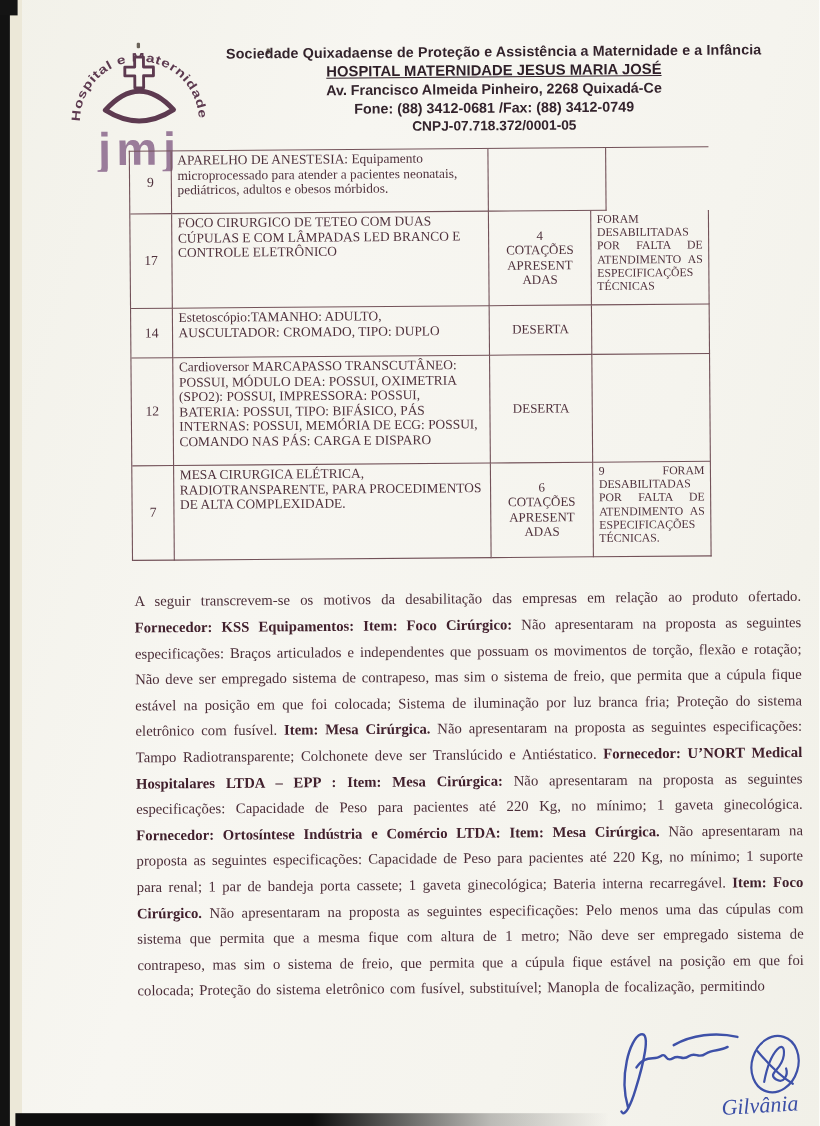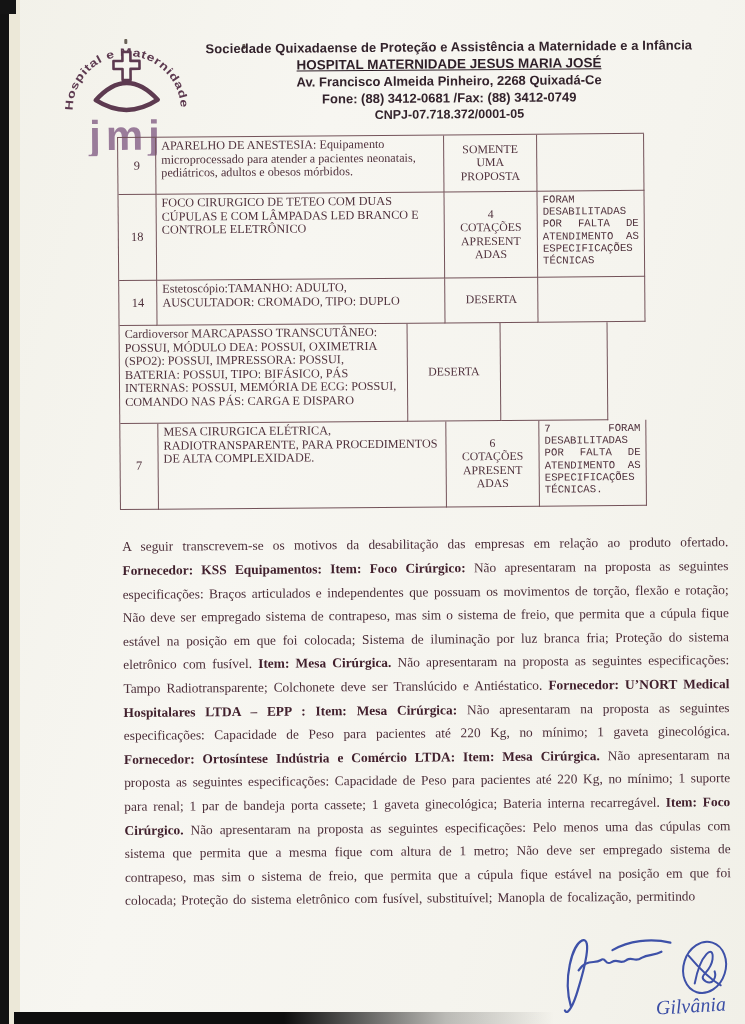--- a/index.html
+++ b/index.html
@@ -37,21 +37,21 @@
   .trow:nth-child(2){height:86px;}
   .trow:nth-child(3){height:45px;}
   .trow:nth-child(4){height:98px;}
   .trow:nth-child(5){height:86px;}
   .tcell{border-right:1.6px solid #735259;border-bottom:1.6px solid #735259;
     box-sizing:border-box;overflow:hidden;}
   .tnum{width:38px;display:flex;align-items:center;justify-content:center;font-size:12.5px;}
   .tdesc{width:288px;padding:2px 6px 2px 5px;font-size:12.2px;line-height:13.6px;}
   .tstatus{width:93px;display:flex;flex-direction:column;align-items:center;justify-content:center;
     font-size:11.8px;line-height:13.4px;text-align:center;}
-  .tnote{width:107px;padding:2px 5px;font-size:10.7px;line-height:12.2px;text-align:justify;font-family:Liberation Mono, monospace;}
+  .tnote{width:107px;padding:2px 5px;font-size:10.7px;line-height:12.2px;text-align:justify;}
 
   
   .body-text{position:absolute;left:122px;top:520px;width:606px;text-align:justify;
     font-size:13.4px;line-height:23.6px;color:#4b2d38;word-spacing:1.5px;}
   .body-text b{color:#41202d;}
 
   
   .sig-box{position:absolute;left:515px;top:920px;width:230px;height:104px;}
   .hand-name{position:absolute;left:652px;top:997px;font-size:20px;font-style:italic;
     color:#3c4fa6;transform:rotate(-3deg);font-family:"Liberation Serif",serif;white-space:nowrap;}
@@ -86,63 +86,59 @@
       <div class="hname">HOSPITAL MATERNIDADE JESUS MARIA JOSÉ</div>
       <div class="addr">Av. Francisco Almeida Pinheiro, 2268  Quixadá-Ce</div>
       <div class="fone">Fone: (88) 3412-0681 /Fax: (88) 3412-0749</div>
       <div class="cnpj">CNPJ-07.718.372/0001-05</div>
     </div>
 
     <div class="doc-table">
         <div class="trow">
           <div class="tcell tnum">9</div>
           <div class="tcell tdesc">APARELHO DE ANESTESIA: Equipamento microprocessado para atender a pacientes neonatais, pediátricos, adultos e obesos mórbidos.</div>
-          <div class="tcell tstatus">
-            <div>SOMENTE</div>
-            <div>UMA</div>
-            <div>PROPOSTA</div>
-          </div>
           <div class="tcell tnote"></div>
         </div>
         <div class="trow">
-          <div class="tcell tnum">18</div>
+          <div class="tcell tnum">17</div>
           <div class="tcell tdesc">FOCO CIRURGICO DE TETEO COM DUAS CÚPULAS E COM LÂMPADAS LED BRANCO E CONTROLE ELETRÔNICO</div>
           <div class="tcell tstatus">
             <div>4</div>
             <div>COTAÇÕES</div>
             <div>APRESENT</div>
             <div>ADAS</div>
           </div>
           <div class="tcell tnote">FORAM DESABILITADAS POR FALTA DE ATENDIMENTO AS ESPECIFICAÇÕES TÉCNICAS</div>
         </div>
         <div class="trow">
           <div class="tcell tnum">14</div>
           <div class="tcell tdesc">Estetoscópio:TAMANHO: ADULTO, AUSCULTADOR: CROMADO, TIPO: DUPLO</div>
           <div class="tcell tstatus">
             <div>DESERTA</div>
           </div>
           <div class="tcell tnote"></div>
         </div>
         <div class="trow">
+          <div class="tcell tnum">12</div>
           <div class="tcell tdesc">Cardioversor MARCAPASSO TRANSCUTÂNEO: POSSUI, MÓDULO DEA: POSSUI, OXIMETRIA (SPO2): POSSUI, IMPRESSORA: POSSUI, BATERIA: POSSUI, TIPO: BIFÁSICO, PÁS INTERNAS: POSSUI, MEMÓRIA DE ECG: POSSUI, COMANDO NAS PÁS: CARGA E DISPARO</div>
           <div class="tcell tstatus">
             <div>DESERTA</div>
           </div>
           <div class="tcell tnote"></div>
         </div>
         <div class="trow">
           <div class="tcell tnum">7</div>
           <div class="tcell tdesc">MESA CIRURGICA ELÉTRICA, RADIOTRANSPARENTE, PARA PROCEDIMENTOS DE ALTA COMPLEXIDADE.</div>
           <div class="tcell tstatus">
             <div>6</div>
             <div>COTAÇÕES</div>
             <div>APRESENT</div>
             <div>ADAS</div>
           </div>
-          <div class="tcell tnote">7 FORAM DESABILITADAS POR FALTA DE ATENDIMENTO AS ESPECIFICAÇÕES TÉCNICAS.</div>
+          <div class="tcell tnote">9 FORAM DESABILITADAS POR FALTA DE ATENDIMENTO AS ESPECIFICAÇÕES TÉCNICAS.</div>
         </div>
       </div>
 
     <p class="body-text"><span>A seguir transcrevem-se os motivos da desabilitação das empresas em relação ao produto ofertado. </span><b>Fornecedor: KSS Equipamentos: Item: Foco Cirúrgico: </b><span>Não apresentaram na proposta as seguintes especificações: Braços articulados e independentes que possuam os movimentos de torção, flexão e rotação; Não deve ser empregado sistema de contrapeso, mas sim o sistema de freio, que permita que a cúpula fique estável na posição em que foi colocada; Sistema de iluminação por luz branca fria; Proteção do sistema eletrônico com fusível. </span><b>Item: Mesa Cirúrgica. </b><span>Não apresentaram na proposta as seguintes especificações: Tampo Radiotransparente; Colchonete deve ser Translúcido e Antiéstatico. </span><b>Fornecedor: U’NORT Medical Hospitalares LTDA – EPP : Item: Mesa Cirúrgica: </b><span>Não apresentaram na proposta as seguintes especificações: Capacidade de Peso para pacientes até 220 Kg, no mínimo; 1 gaveta ginecológica. </span><b>Fornecedor: Ortosíntese Indústria e Comércio LTDA: Item: Mesa Cirúrgica. </b><span>Não apresentaram na proposta as seguintes especificações: Capacidade de Peso para pacientes até 220 Kg, no mínimo; 1 suporte para renal; 1 par de bandeja porta cassete; 1 gaveta ginecológica; Bateria interna recarregável. </span><b>Item: Foco Cirúrgico. </b><span>Não apresentaram na proposta as seguintes especificações: Pelo menos uma das cúpulas com sistema que permita que a mesma fique com altura de 1 metro; Não deve ser empregado sistema de contrapeso, mas sim o sistema de freio, que permita que a cúpula fique estável na posição em que foi colocada; Proteção do sistema eletrônico com fusível, substituível; Manopla de focalização, permitindo</span></p>
 
     <div class="sig-box">
       <svg width="230" height="104" viewBox="0 0 230 104">
         <g fill="none" stroke="#3e51a8" stroke-width="2.2" stroke-linecap="round">
           <path d="M 52,88 C 44,60 54,26 64,22 C 74,19 66,50 59,72 C 55,85 49,98 46,92"></path>
           <path d="M 60,52 C 68,40 76,46 82,42 C 88,38 86,48 93,44 C 100,40 101,47 108,42 C 114,38 116,45 123,40 C 130,36 136,38 143,34"></path>

